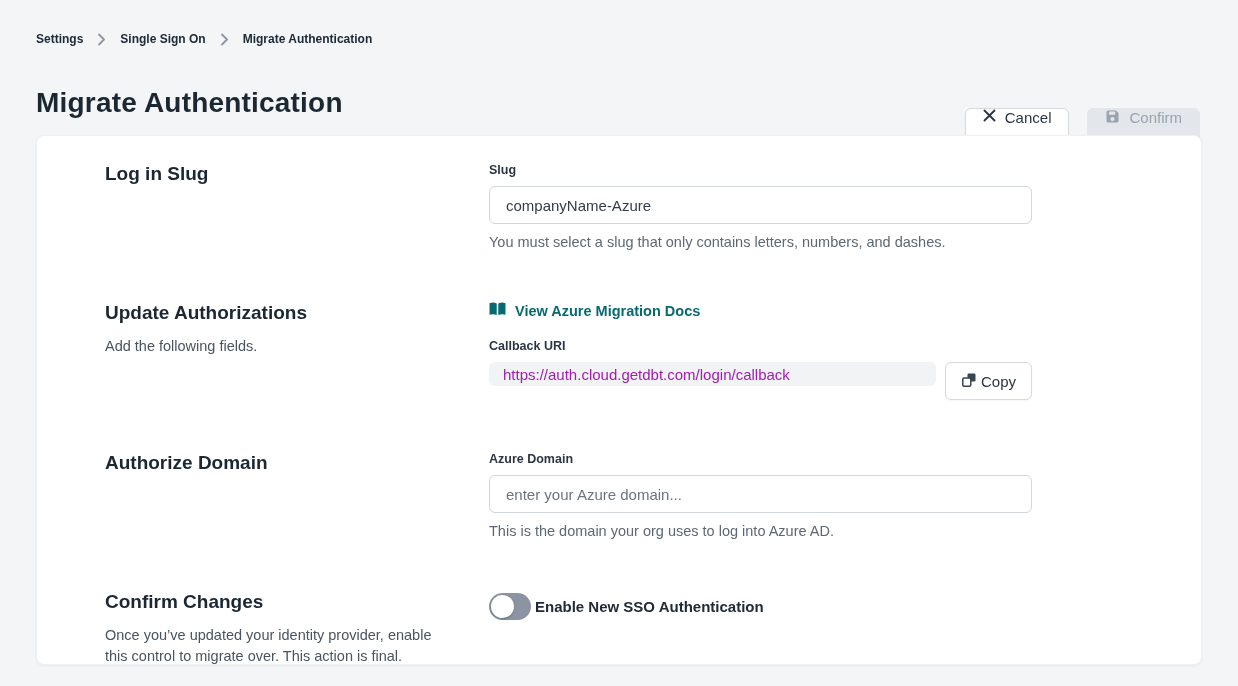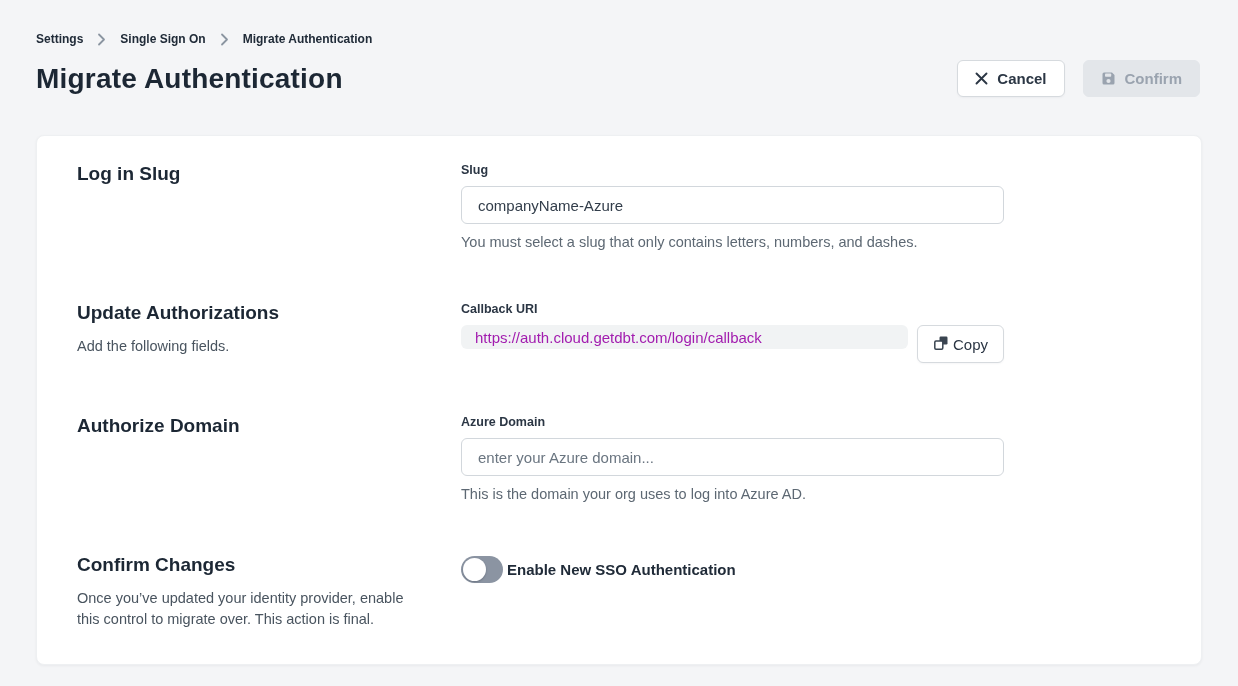--- a/index.html
+++ b/index.html
@@ -20,44 +20,44 @@
   }
   .crumb { cursor: pointer; }
   .crumb-sep { display: flex; align-items: center; color: #8b95a1; }
   .header-row {
     display: flex; align-items: center; justify-content: space-between;
     padding: 14px 38px 0 36px;
   }
   .page-title { font-size: 28px; font-weight: 700; letter-spacing: .2px; color: #1c2734; }
   .header-actions { display: flex; align-items: center; gap: 18px; }
   .btn {
-    display: inline-flex; align-items: center; gap: 9px;
+    display: inline-flex; align-items: flex-start; gap: 9px;
     height: 37px; padding: 0 17px;
-    border-radius: 6px; font-size: 15px; font-weight: 700;
-    font-family: inherit; cursor: pointer;
+    border-radius: 6px; font-size: 15px; font-weight: 400;
+    font-family: inherit; cursor: pointer; margin-top: 48px;
   }
   .btn-cancel {
     background: #ffffff; border: 1px solid #d6dade; color: #2b3644;
     box-shadow: 0 1px 2px rgba(16,24,40,.04);
   }
   .btn-confirm {
     background: #e3e6ea; border: 1px solid #e3e6ea; color: #9aa3af;
     cursor: default;
   }
   .btn svg { display: block; }
 
   
   .card {
     position: absolute; left: 36px; right: 36px; top: 135px; height: 530px;
     background: #ffffff; border-radius: 8px;
     border: 1px solid #eef0f2;
     box-shadow: 0 1px 3px rgba(16,24,40,.05);
     padding: 27px 40px 25px 40px;
   }
-  .row { display: flex; margin-bottom: 52px; }
+  .row { display: flex; margin-bottom: 52px; margin-left: 28px; }
   .row:last-child { margin-bottom: 0; }
   .row-left { width: 384px; flex: 0 0 384px; padding-right: 30px; }
   .row-right { width: 543px; flex: 0 0 543px; }
   .section-heading { font-size: 19px; font-weight: 700; color: #1c2734; }
   .section-desc { font-size: 14.5px; color: #49545f; margin-top: 12px; line-height: 1.42; }
   .section-desc.narrow { max-width: 332px; }
 
   .field-label { font-size: 12.5px; font-weight: 700; color: #2b3644; margin-bottom: 9px; }
   .text-input {
     width: 100%; height: 38px;
@@ -157,20 +157,29 @@
         <div class="helper-text">You must select a slug that only contains letters, numbers, and dashes.</div>
       </div>
     </div>
 
     <div class="row">
       <div class="row-left">
         <div class="section-heading">Update Authorizations</div>
         <div class="section-desc">Add the following fields.</div>
       </div>
       <div class="row-right">
+        <a class="docs-link">
+          <span>
+            <svg width="17" height="14" viewBox="0 0 17 14">
+              <path d="M0.5 1.2 Q4 -0.2 7.7 1.4 V13 Q4 11.4 0.5 12.8 Z" fill="#076a71"></path>
+              <path d="M16.5 1.2 Q13 -0.2 9.3 1.4 V13 Q13 11.4 16.5 12.8 Z" fill="#076a71"></path>
+            </svg>
+          </span>
+          <span>View Azure Migration Docs</span>
+        </a>
         <div class="field-label">Callback URI</div>
         <div class="uri-row">
           <div class="readonly-field">https://auth.cloud.getdbt.com/login/callback</div>
           <button class="btn-copy">
             <span>
               <svg width="16" height="16" viewBox="0 0 16 16">
                 <rect x="6.5" y="1.5" width="8" height="8" rx="1.2" fill="#3a4450"></rect>
                 <rect x="1.8" y="6" width="8" height="8.2" rx="1.2" fill="#ffffff" stroke="#3a4450" stroke-width="1.5"></rect>
               </svg>
             </span>

